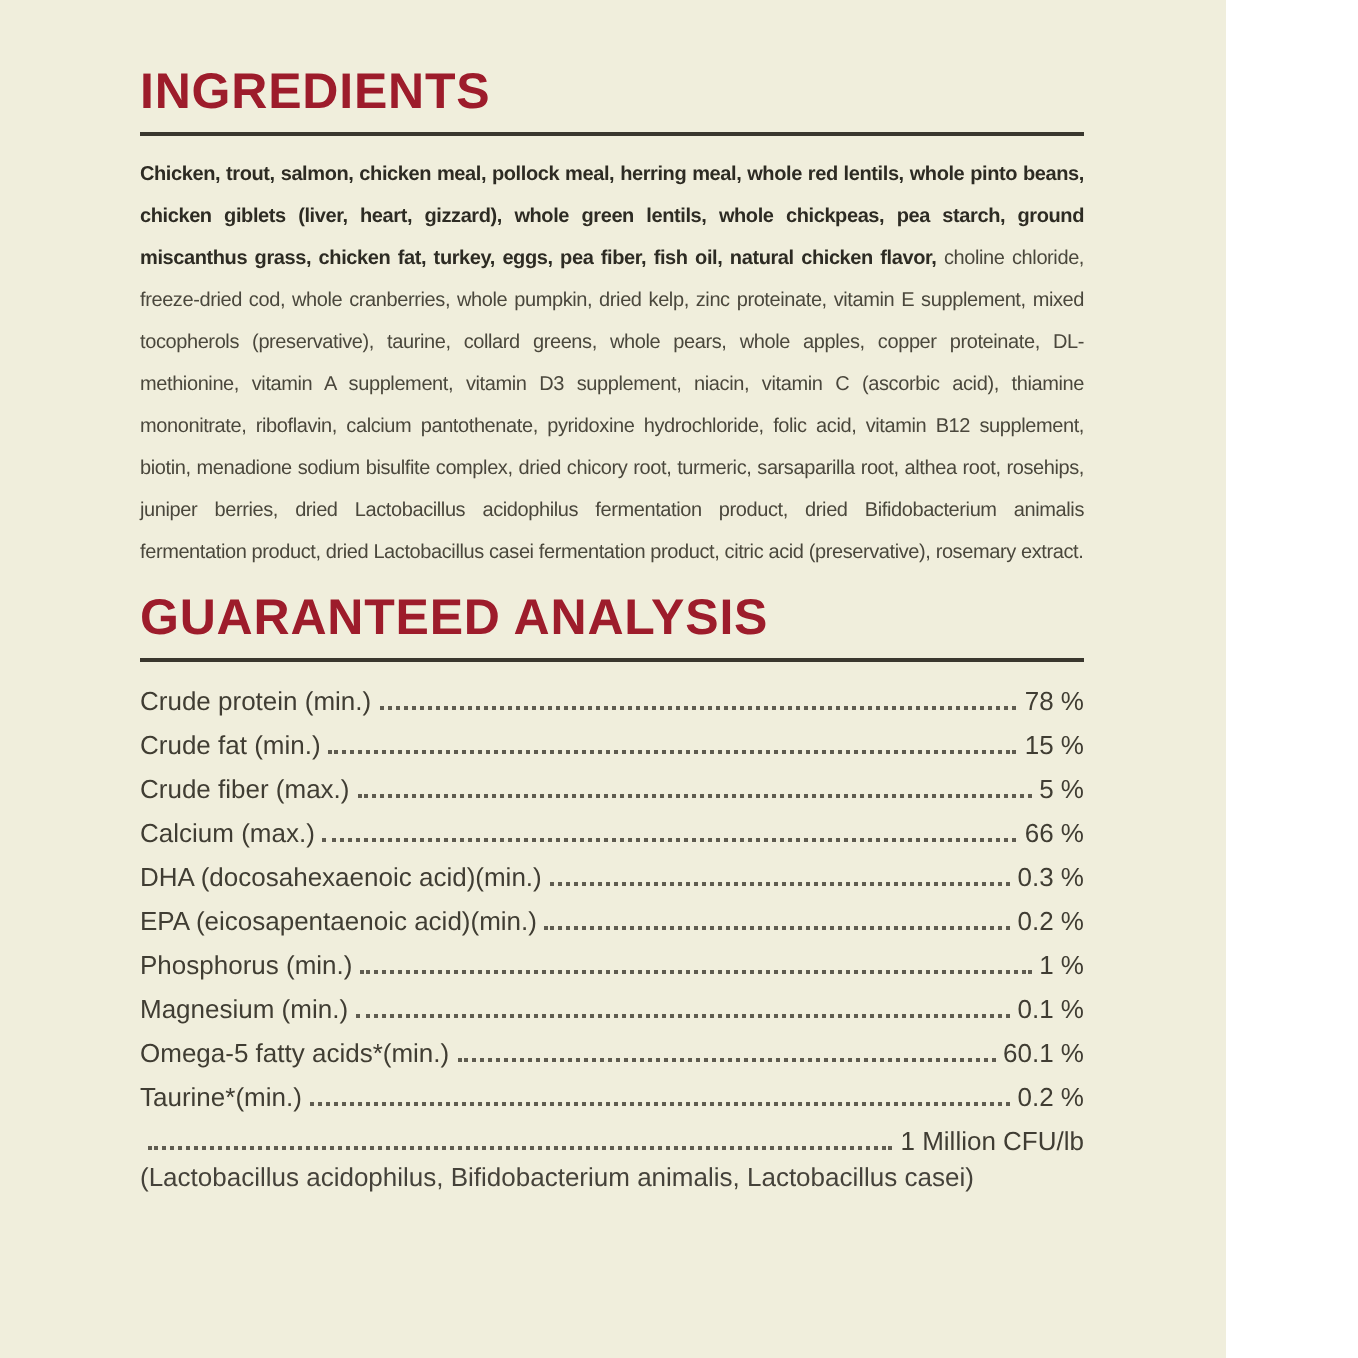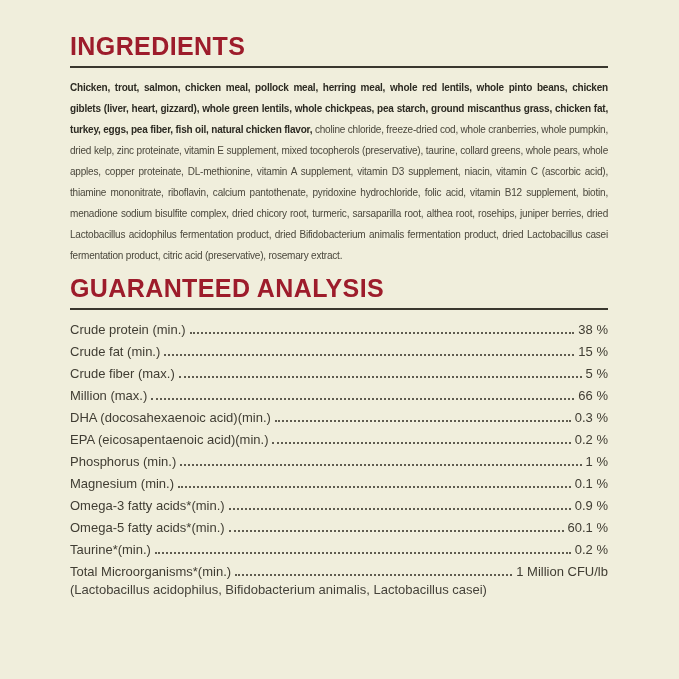--- a/index.html
+++ b/index.html
@@ -2,21 +2,21 @@
 <html><head>
 <meta charset="utf-8">
 <style>
   html, body { margin: 0; padding: 0; }
   body {
     font-family: "Liberation Sans", sans-serif;
     background: #ffffff;
   }
   .page {
     position: relative;
-    width: 679px;
+    width: 613px;
     height: 679px;
     box-sizing: border-box;
     background: #f0eedc;
     padding: 34px 71px 0 70px;
     overflow: hidden;
   }
   .section-heading {
     font-size: 25px;
     font-weight: bold;
     letter-spacing: 0.4px;
@@ -74,34 +74,34 @@
   <p class="ingredients-text"><span class="lead-bold">Chicken, trout, salmon, chicken meal, pollock meal, herring meal, whole red lentils, whole pinto beans, chicken giblets (liver, heart, gizzard), whole green lentils, whole chickpeas, pea starch, ground miscanthus grass, chicken fat, turkey, eggs, pea fiber, fish oil, natural chicken flavor,</span><span> choline chloride, freeze-dried cod, whole cranberries, whole pumpkin, dried kelp, zinc proteinate, vitamin E supplement, mixed tocopherols (preservative), taurine, collard greens, whole pears, whole apples, copper proteinate, DL-methionine, vitamin A supplement, vitamin D3 supplement, niacin, vitamin C (ascorbic acid), thiamine mononitrate, riboflavin, calcium pantothenate, pyridoxine hydrochloride, folic acid, vitamin B12 supplement, biotin, menadione sodium bisulfite complex, dried chicory root, turmeric, sarsaparilla root, althea root, rosehips, juniper berries, dried Lactobacillus acidophilus fermentation product, dried Bifidobacterium animalis fermentation product, dried Lactobacillus casei fermentation product, citric acid (preservative), rosemary extract.</span></p>
 
   <div class="section-heading ga-heading">GUARANTEED ANALYSIS</div>
   <hr class="rule">
 
   <div class="ga-table">
 
     <div class="ga-row">
       <span class="row-label">Crude protein (min.)</span>
       <span class="leader"></span>
-      <span class="row-value">38 %</span>
+      <span class="row-value">78 %</span>
     </div>
     <div class="ga-row">
       <span class="row-label">Crude fat (min.)</span>
       <span class="leader"></span>
       <span class="row-value">15 %</span>
     </div>
     <div class="ga-row">
       <span class="row-label">Crude fiber (max.)</span>
       <span class="leader"></span>
       <span class="row-value">5 %</span>
     </div>
     <div class="ga-row">
-      <span class="row-label">Million (max.)</span>
+      <span class="row-label">Calcium (max.)</span>
       <span class="leader"></span>
       <span class="row-value">66 %</span>
     </div>
     <div class="ga-row">
       <span class="row-label">DHA (docosahexaenoic acid)(min.)</span>
       <span class="leader"></span>
       <span class="row-value">0.3 %</span>
     </div>
     <div class="ga-row">
       <span class="row-label">EPA (eicosapentaenoic acid)(min.)</span>
@@ -112,36 +112,30 @@
       <span class="row-label">Phosphorus (min.)</span>
       <span class="leader"></span>
       <span class="row-value">1 %</span>
     </div>
     <div class="ga-row">
       <span class="row-label">Magnesium (min.)</span>
       <span class="leader"></span>
       <span class="row-value">0.1 %</span>
     </div>
     <div class="ga-row">
-      <span class="row-label">Omega-3 fatty acids*(min.)</span>
-      <span class="leader"></span>
-      <span class="row-value">0.9 %</span>
-    </div>
-    <div class="ga-row">
       <span class="row-label">Omega-5 fatty acids*(min.)</span>
       <span class="leader"></span>
       <span class="row-value">60.1 %</span>
     </div>
     <div class="ga-row">
       <span class="row-label">Taurine*(min.)</span>
       <span class="leader"></span>
       <span class="row-value">0.2 %</span>
     </div>
     <div class="ga-row">
-      <span class="row-label">Total Microorganisms*(min.)</span>
       <span class="leader"></span>
       <span class="row-value">1 Million CFU/lb</span>
     </div>
 
     <div class="ga-subnote">(Lactobacillus acidophilus, Bifidobacterium animalis, Lactobacillus casei)</div>
   </div>
 
 </div>
 
 </body></html>

